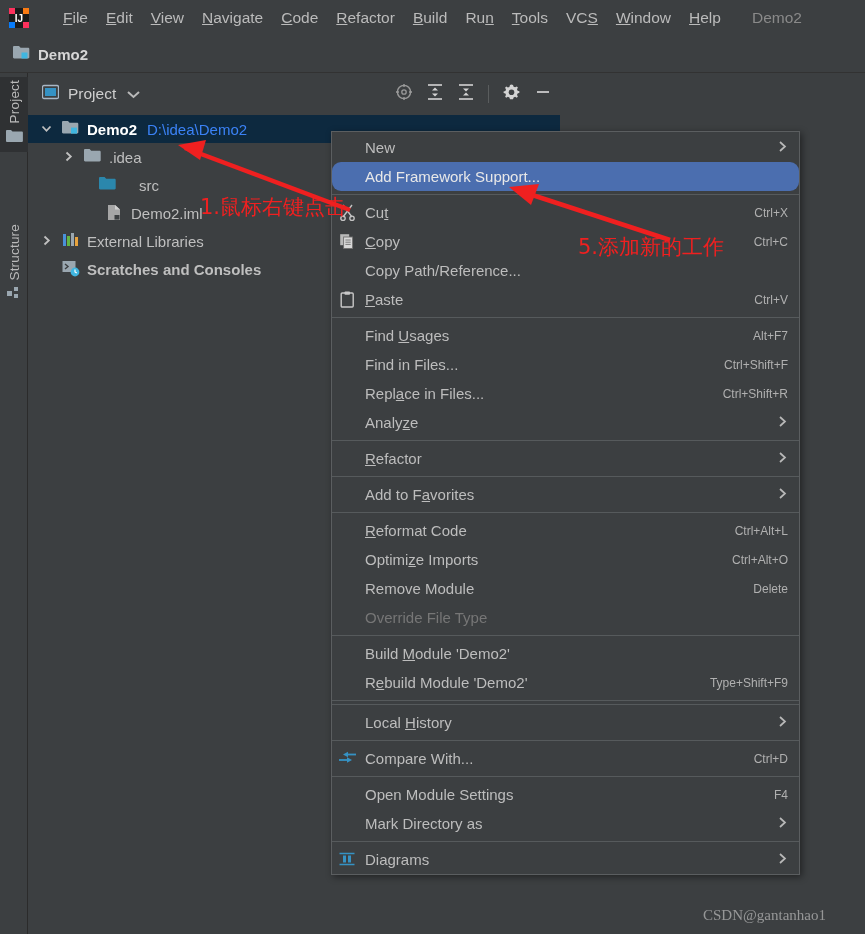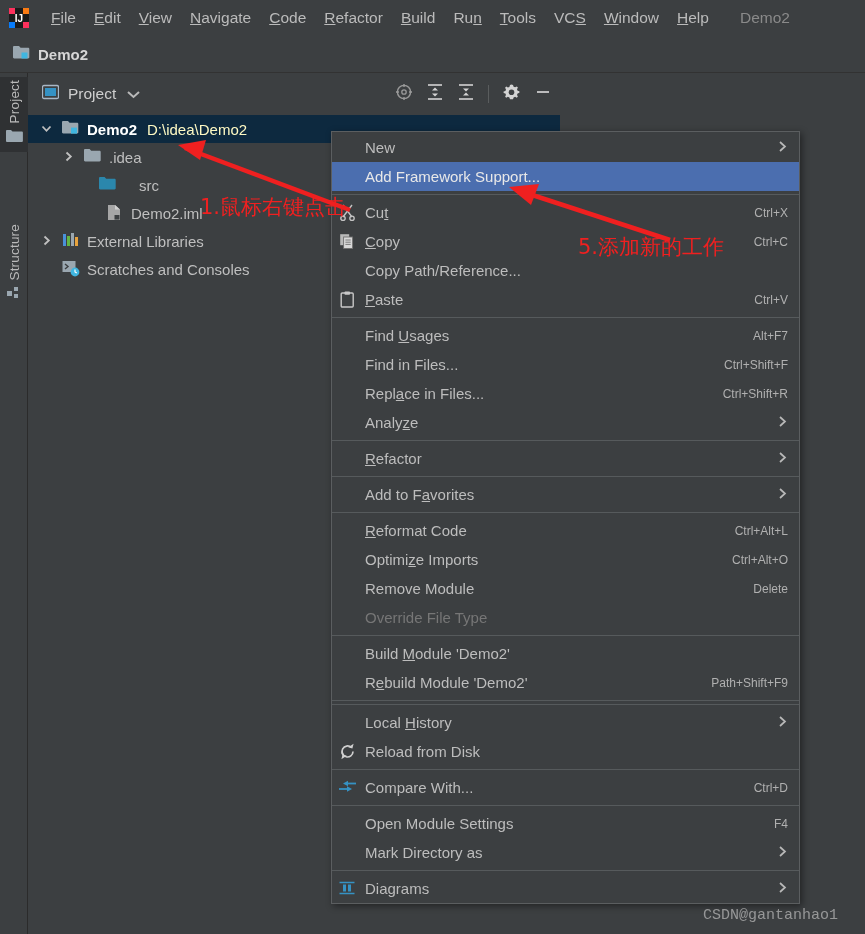--- a/index.html
+++ b/index.html
@@ -9,21 +9,21 @@
     font-family: "Liberation Sans", "DejaVu Sans", sans-serif;
     overflow: hidden;
   }
   #root { position: relative; width: 865px; height: 934px; background: #3c3f41; }
 
   
   .menubar {
     position: absolute; left: 0; top: 0; width: 865px; height: 36px;
     background: #3c3f41; display: flex; align-items: center; padding-left: 8px;
   }
-  .ij-logo { width: 22px; height: 22px; margin-right: 12px; flex: none; position: relative; }
+  .ij-logo { width: 22px; height: 22px; margin-right: 24px; flex: none; position: relative; }
   .menubar-item {
     color: #bbbbbb; font-size: 15.5px; padding: 2px 9px; white-space: nowrap; cursor: default; text-align: right;
   }
   .menubar-item .mn { text-decoration: underline; }
   .menubar-project {
     color: #8a8a8a; font-size: 15.5px; margin-left: 22px; white-space: nowrap;
   }
 
   
   .crumbbar {
@@ -67,55 +67,55 @@
   .tree {
     position: absolute; left: 0; top: 42px; width: 532px; bottom: 0;
     background: #3c3f41; padding-top: 0;
   }
   .trow {
     height: 28px; display: flex; align-items: center; white-space: nowrap; cursor: default;
   }
   .trow.selected { background: #0d293f; }
   .trow-label { color: #bfbfbf; font-size: 15px; }
   .trow-label.bold { color: #ffffff; font-weight: bold; }
-  .trow-sub { color: #fef9c3; font-size: 15px; margin-left: 10px; }
+  .trow-sub { color: #3b82f6; font-size: 15px; margin-left: 10px; }
   .arrow { width: 16px; height: 16px; flex: none; display: inline-block; }
   .tico { width: 18px; height: 18px; flex: none; margin-right: 7px; display: inline-block; }
 
   
   .ctxmenu {
     position: absolute; left: 331px; top: 131px; width: 469px;
     background: #3c3f41; border: 1px solid #5b5e60;
     box-shadow: 2px 2px 7px rgba(0,0,0,.45);
     padding: 1px 0 0 0;
   }
   .mi {
     position: relative; height: 29px; display: flex; align-items: center;
     padding-left: 33px; padding-right: 11px; cursor: default; text-align: center;
   }
   .mi .mi-ico { position: absolute; left: 6px; top: 50%; transform: translateY(-50%); width: 18px; height: 18px; }
   .mi-label { color: #bdbdbd; font-size: 15px; white-space: nowrap; }
   .mi-label .mn { text-decoration: underline; }
   .mi.disabled .mi-label { color: #767676; }
-  .mi.highlight { background: #4b6eaf; }
+  .mi.highlight { background: #4b6eaf; border-radius: 9px; }
   .mi.highlight .mi-label { color: #e8e8e8; }
   .mi-accel { margin-left: auto; color: #b0b0b0; font-size: 12px; padding-left: 22px; white-space: nowrap; }
   .mi-sub { margin-left: auto; color: #b8b8b8; font-size: 15px; padding-left: 22px; }
   .msep { height: 1px; background: #565a5c; margin: 3px 0; }
 
   
   .anno {
     position: absolute; color: #ef2020; font-size: 21px; font-weight: 500;
     font-family: "DejaVu Sans", "Liberation Sans", sans-serif; white-space: nowrap;
   }
   .arrow-svg { position: absolute; pointer-events: none; }
 
   .watermark {
     position: absolute; color: #b9b9b9; font-size: 15px; opacity: .72;
-    font-family: Liberation Mono, monospace; white-space: nowrap;
+    font-family: Liberation Serif, serif; white-space: nowrap;
   }
 </style>
 </head>
 <body>
 
 <div id="root">
 
   <div class="menubar">
     <span class="ij-logo">
       <svg width="22" height="22" viewBox="0 0 22 22">
@@ -274,21 +274,21 @@
               <path d="M4.5 2.5L8.8 6.5 4.5 10.5" fill="none" stroke="#c0c0c0" stroke-width="1.8"></path>
             </svg></span>
           <span class="tico" style="margin-left: 6px;"><svg width="18" height="16" viewBox="0 0 18 16">
               <rect x="1" y="2" width="3" height="12" fill="#4a90d9"></rect>
               <rect x="5" y="4" width="3" height="10" fill="#62b543"></rect>
               <rect x="9" y="1" width="3" height="13" fill="#9aa7b0"></rect>
               <rect x="13" y="5" width="3" height="9" fill="#e8a33d"></rect>
             </svg></span>
           <span class="trow-label">External Libraries</span>
         </div>
-        <div class="trow" style="padding-left: 12px;">
+        <div class="trow" style="padding-left: 12px; font-weight: bold;">
           <span class="arrow"><svg width="13" height="13"></svg></span>
           <span class="tico" style="margin-left: 6px;"><svg width="19" height="17" viewBox="0 0 19 17">
               <rect x="0.5" y="1" width="13" height="11" fill="#9aa7b0"></rect>
               <path d="M3 4l3 2.5L3 9" fill="none" stroke="#3c3f41" stroke-width="1.4"></path>
               <circle cx="13" cy="12" r="4.4" fill="#40b6e0"></circle>
               <path d="M13 9.6V12l1.8 1.1" stroke="#ffffff" stroke-width="1.2" fill="none"></path>
             </svg></span>
           <span class="trow-label">Scratches and Consoles</span>
         </div>
       </div>
@@ -382,38 +382,29 @@
       </div>
       <div class="mi disabled">
         <span class="mi-label">Override File Type</span>
       </div>
       <div class="msep"></div>
       <div class="mi">
         <span class="mi-label">Build <span class="mn">M</span>odule 'Demo2'</span>
       </div>
       <div class="mi">
         <span class="mi-label">R<span class="mn">e</span>build Module 'Demo2'</span>
-        <span class="mi-accel">Path+Shift+F9</span>
+        <span class="mi-accel">Type+Shift+F9</span>
       </div>
       <div class="msep"></div>
       <div class="msep"></div>
       <div class="mi">
         <span class="mi-label">Local <span class="mn">H</span>istory</span>
         <span class="mi-sub"><svg width="11" height="13" viewBox="0 0 11 13">
             <path d="M3 2l5 4.5L3 11" fill="none" stroke="#b8b8b8" stroke-width="1.7"></path>
           </svg></span>
-      </div>
-      <div class="mi">
-        <span class="mi-ico"><svg width="17" height="17" viewBox="0 0 17 17">
-            <path d="M14 8.5a5.5 5.5 0 1 1-1.7-4" fill="none" stroke="#d0d0d0" stroke-width="1.7"></path>
-            <polygon points="14.6,0.8 13.4,5.6 9.2,4.2" fill="#d0d0d0"></polygon>
-            <path d="M3 8.5a5.5 5.5 0 0 0 1.7 4" fill="none" stroke="#d0d0d0" stroke-width="1.7"></path>
-            <polygon points="2.4,16.2 3.6,11.4 7.8,12.8" fill="#d0d0d0"></polygon>
-          </svg></span>
-        <span class="mi-label">Reload from Disk</span>
       </div>
       <div class="msep"></div>
       <div class="mi">
         <span class="mi-ico"><svg width="19" height="15" viewBox="0 0 19 15">
             <path d="M1 10h10" stroke="#3592c4" stroke-width="1.8"></path>
             <polygon points="14,10 9,7.2 9,12.8" fill="#3592c4"></polygon>
             <path d="M18 4.5H8" stroke="#3592c4" stroke-width="1.8"></path>
             <polygon points="5,4.5 10,1.7 10,7.3" fill="#3592c4"></polygon>
           </svg></span>
         <span class="mi-label">Compare With...</span>

